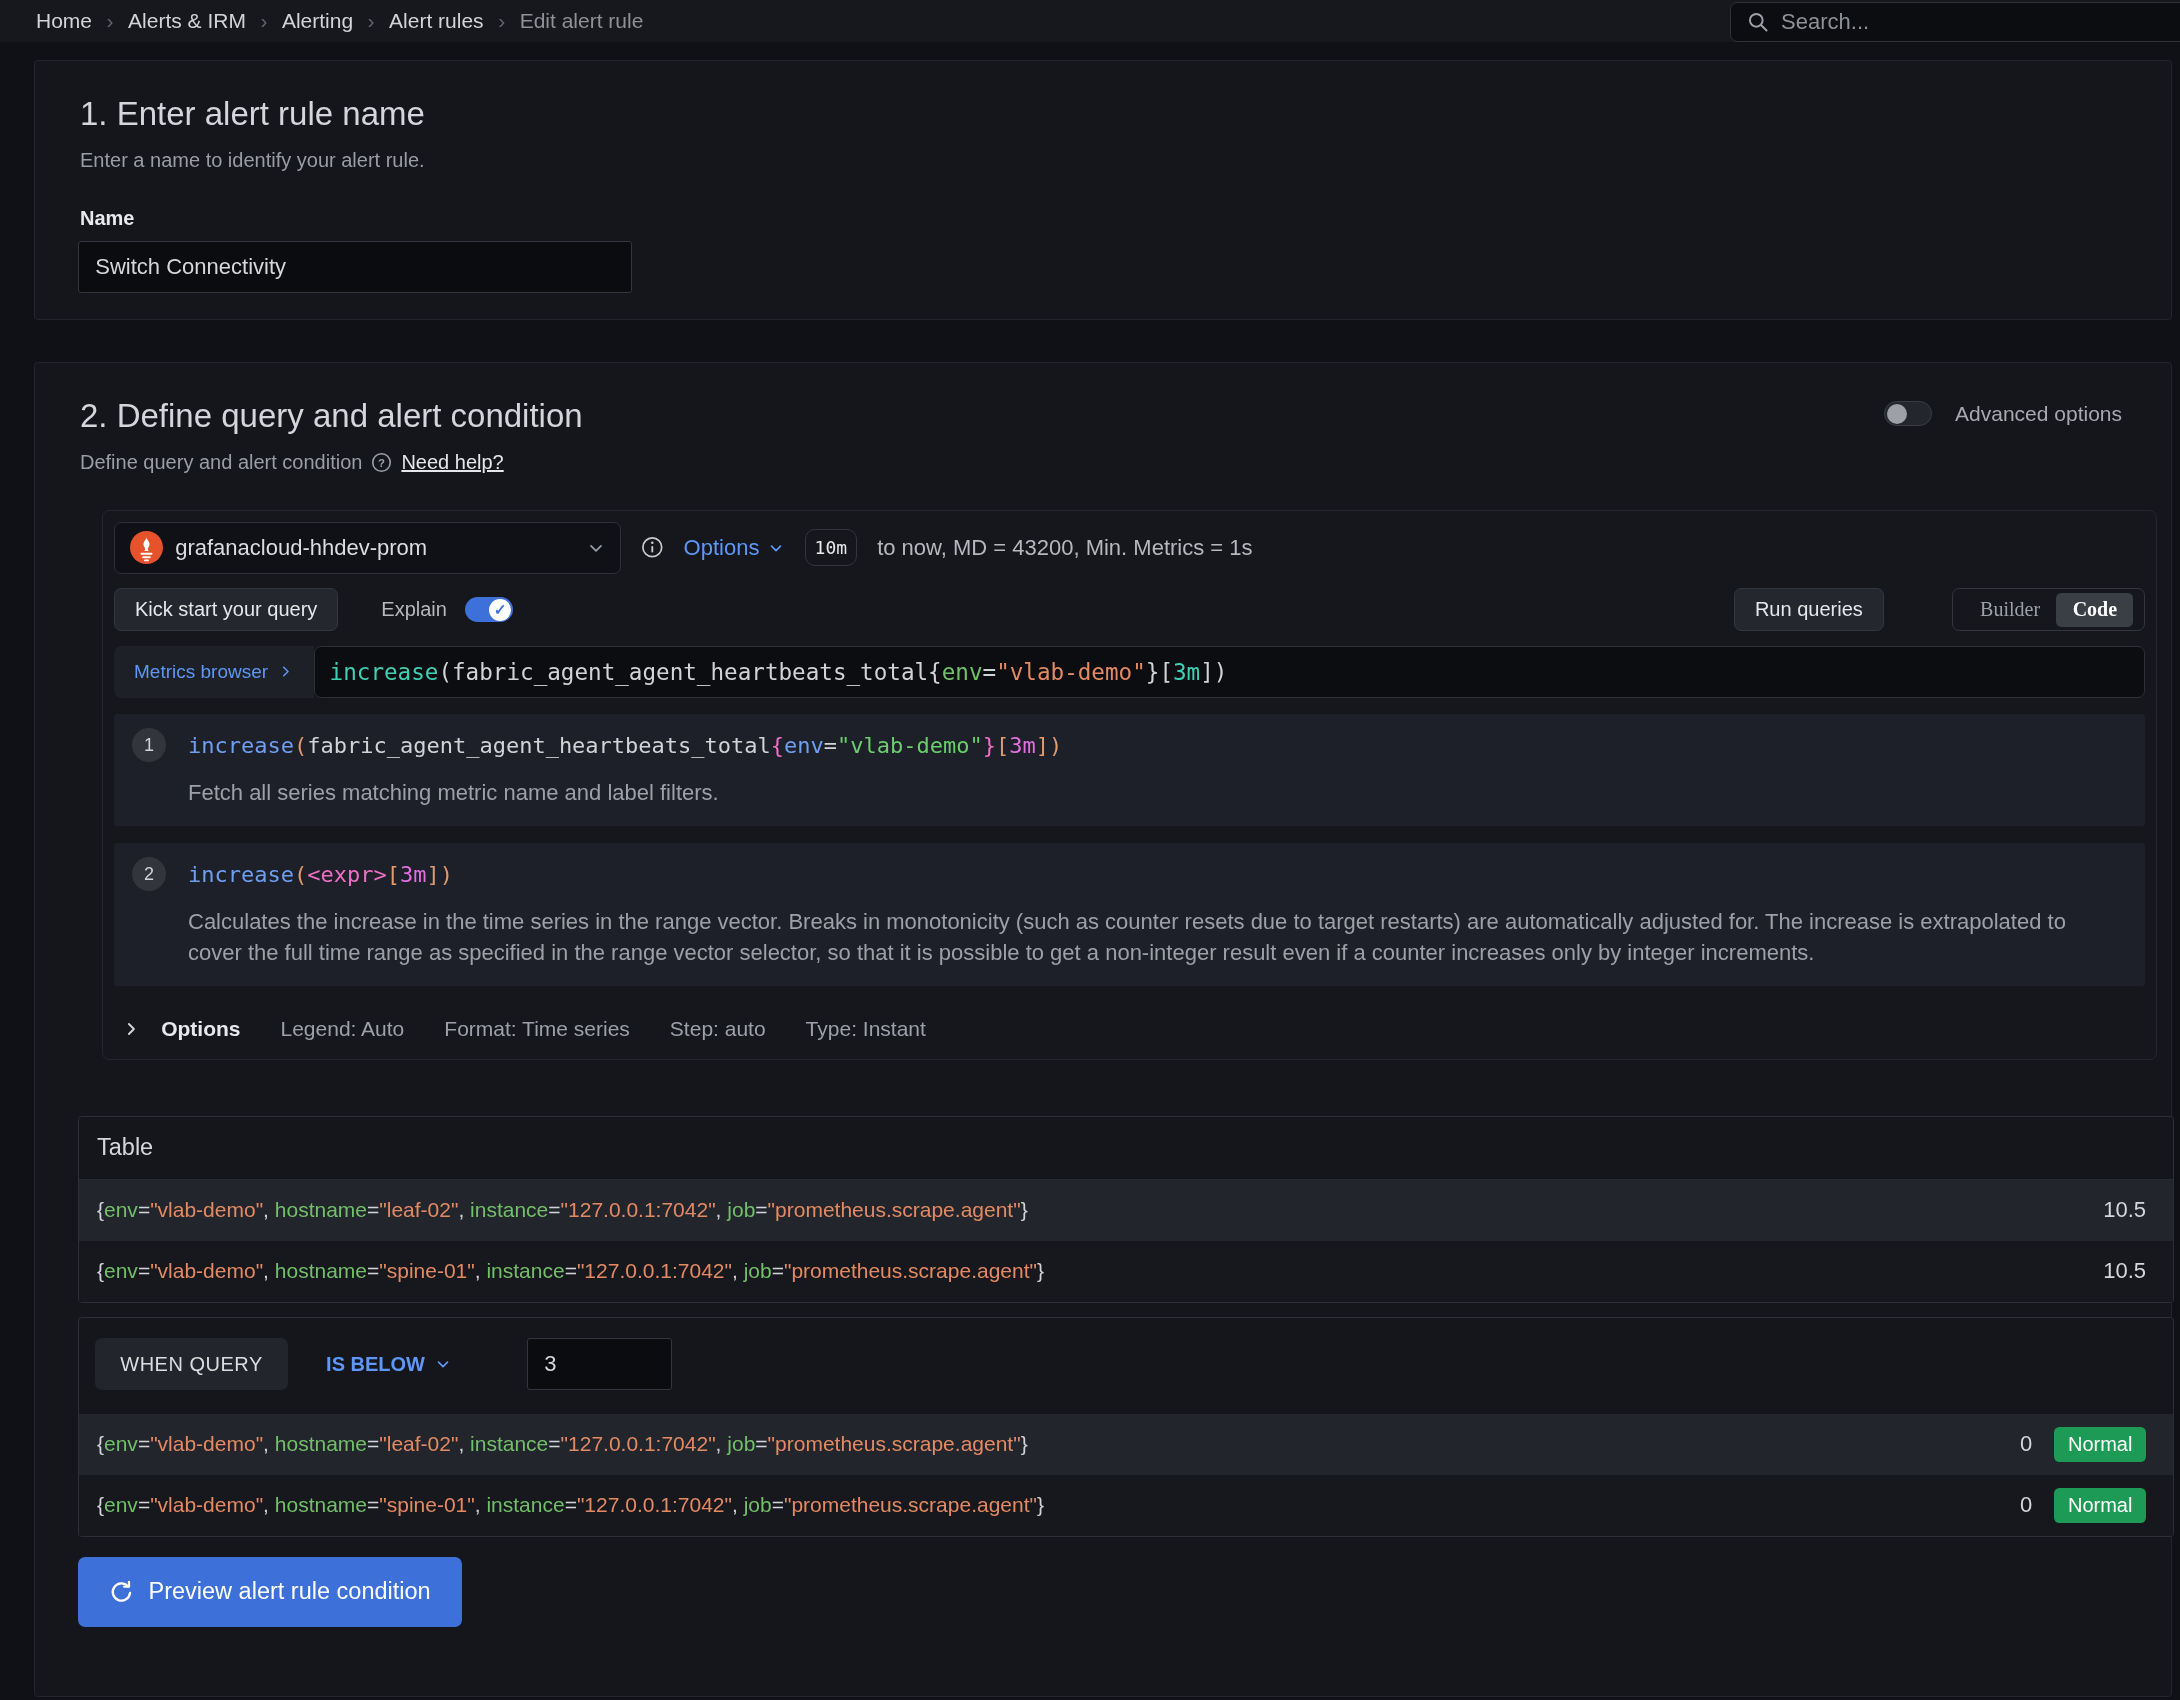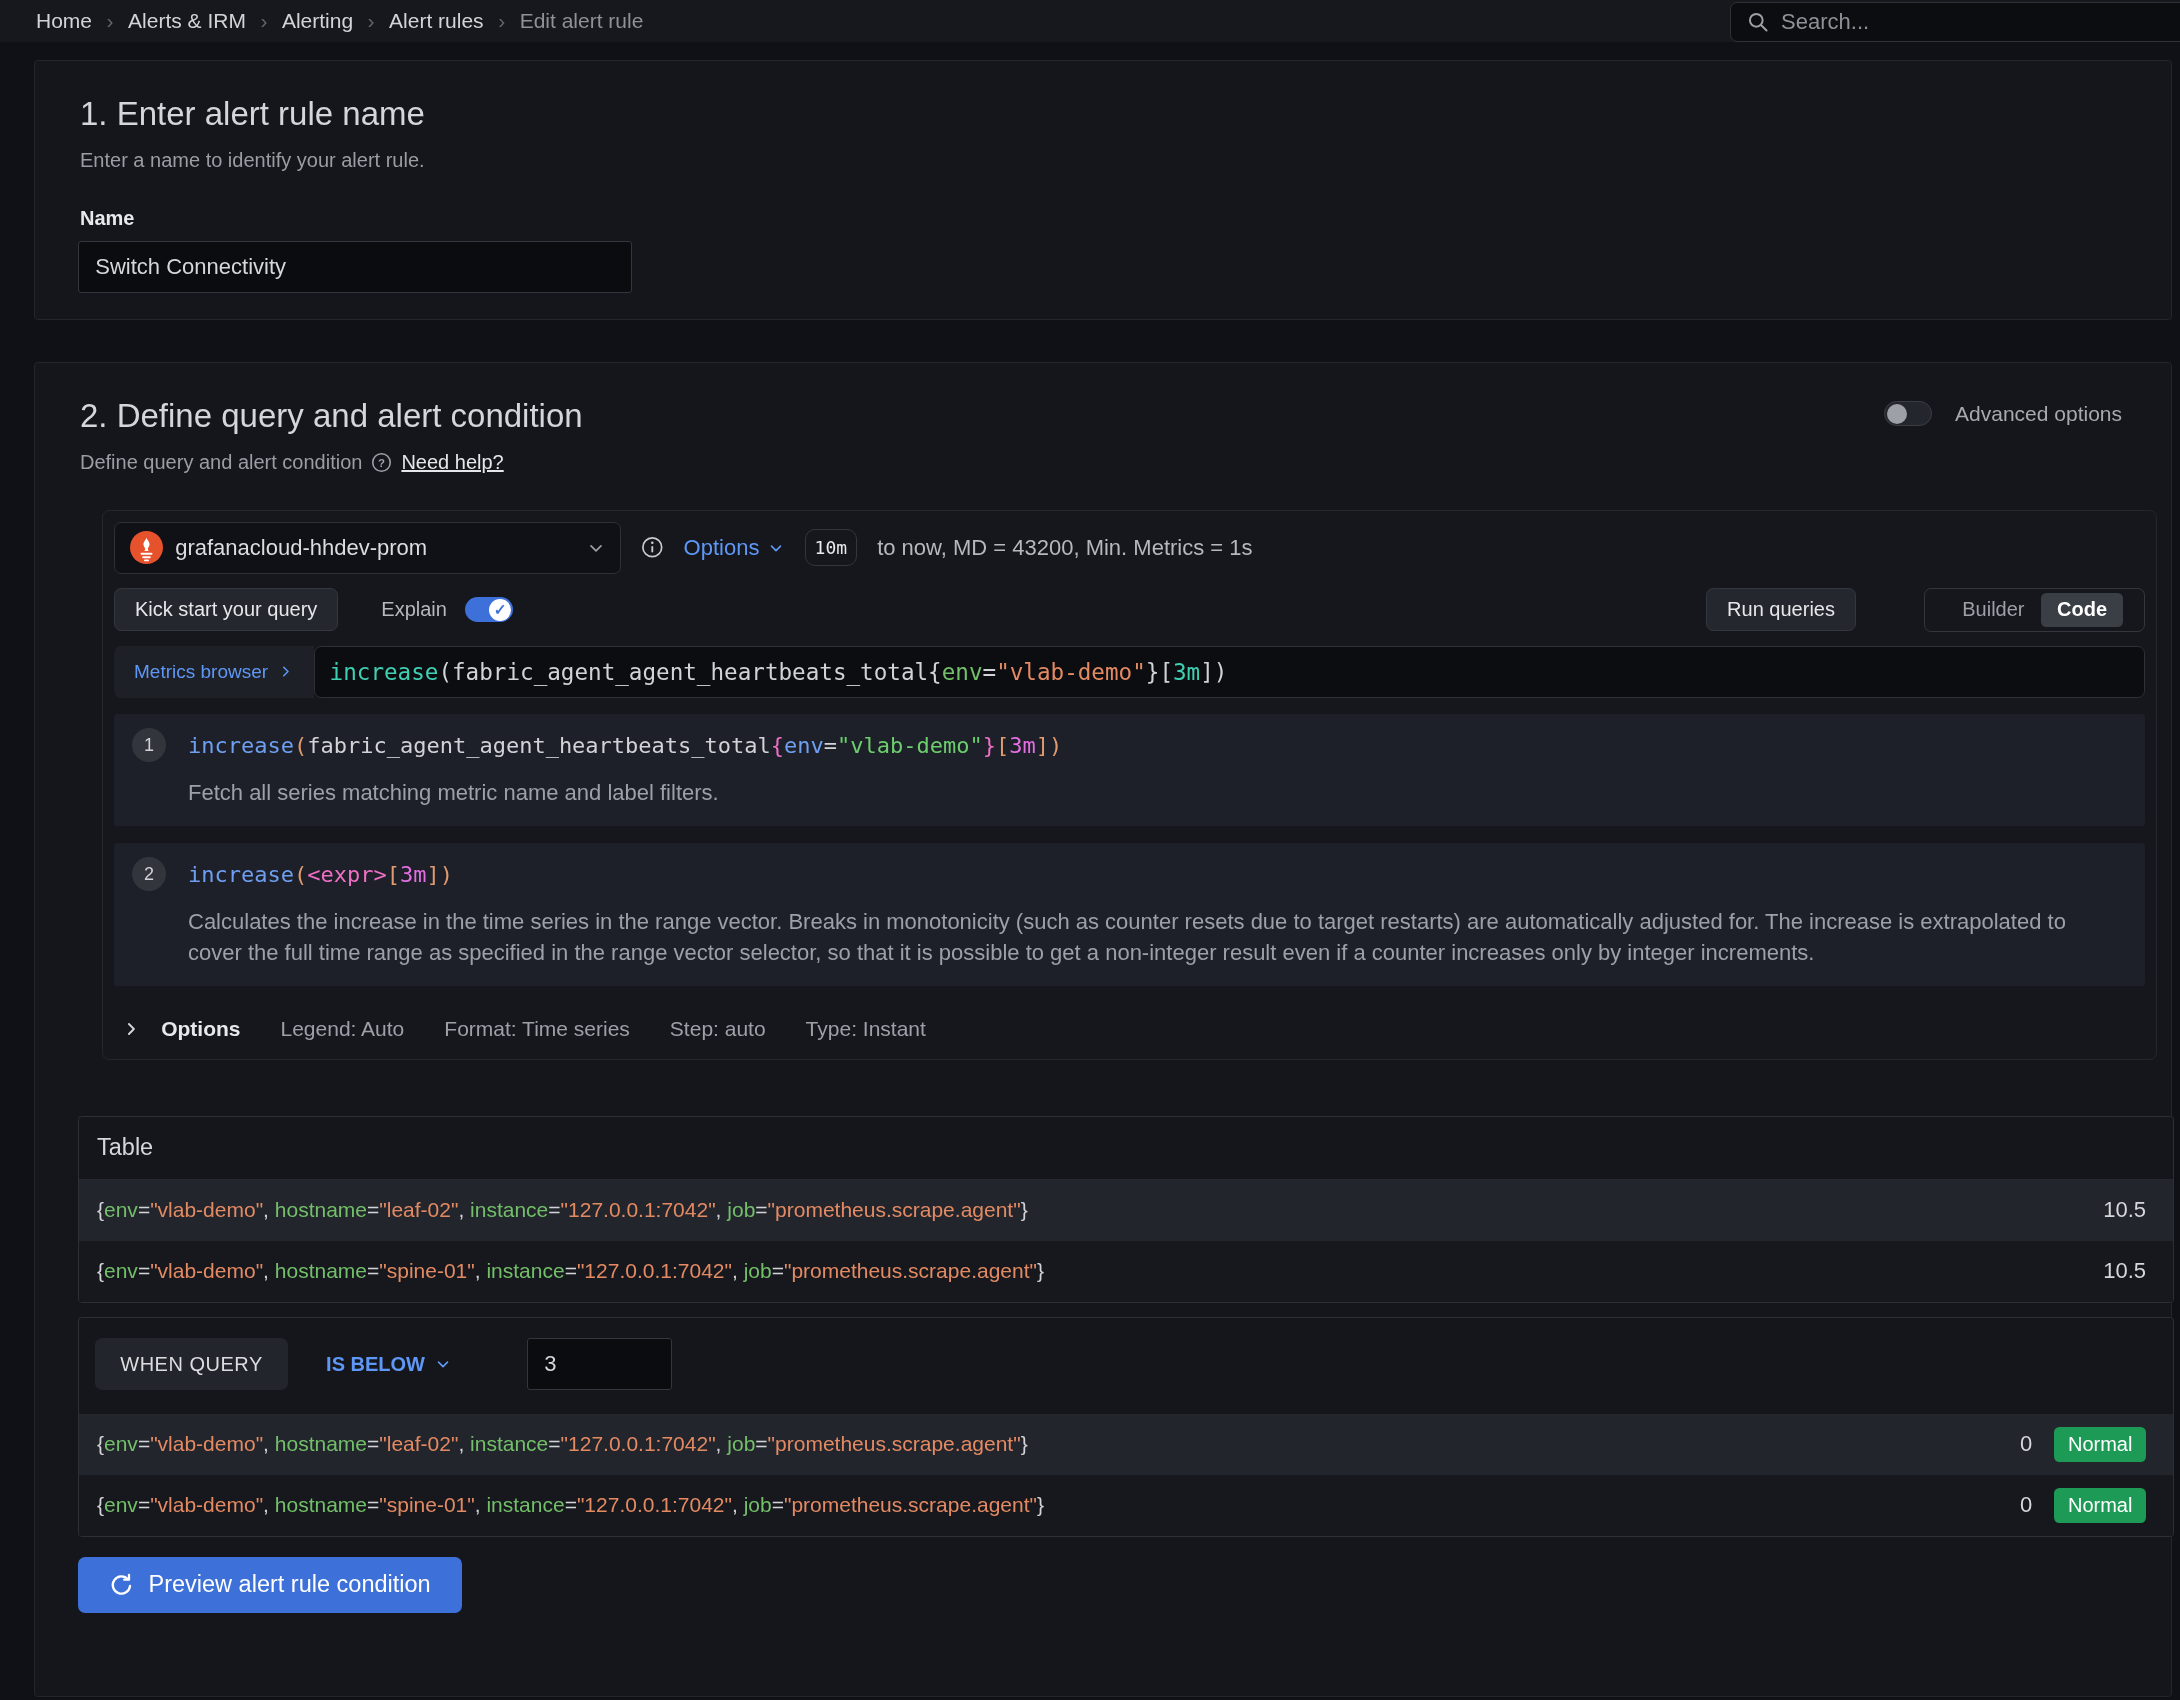--- a/index.html
+++ b/index.html
@@ -51,21 +51,21 @@
   .options-link { color: #5e97f5; font-size: 22px; display: flex; align-items: center; gap: 7.2px; cursor: pointer; }
   .range-badge { font-family: "DejaVu Sans Mono", monospace; font-size: 18px; color: #e8e9ec; border: 0.9px solid #33363d;
     border-radius: 10px; padding: 7.2px 9px; background: #15171d; cursor: pointer; }
   .range-text { font-size: 22px; color: #b6b8bd; }
   .toolbar-row { display: flex; align-items: center; margin-top: 14.5px; height: 43px; }
   .btn-sec { height: 43px; padding: 0 20px; background: #24272e; border: 0.9px solid #34373e; border-radius: 7.2px;
     font-size: 20px; color: #e6e7ea; display: inline-flex; align-items: center; font-family: inherit; cursor: pointer; }
   .explain-wrap { display: flex; align-items: center; gap: 18px; margin-left: 43px; }
   .explain-label { font-size: 20px; color: #b6b8bd; }
   .toolbar-right { margin-left: auto; display: flex; align-items: center; gap: 68px; }
-  .segmented { display: flex; align-items: center; border: 0.9px solid #34373e; border-radius: 7.2px; padding: 21px; height: 43px; }
+  .segmented { display: flex; align-items: center; border: 0.9px solid #34373e; border-radius: 7.2px; padding: 11px; height: 43px; font-family: Liberation Serif, serif; }
   .seg { padding: 0 16.3px; font-size: 20px; color: #9da0a7; height: 34px; display: flex; align-items: center; cursor: pointer; }
   .seg-active { background: #3a3e45; border-radius: 5.4px; color: #fff; font-weight: 700; }
   .query-row { display: flex; margin-top: 14.5px; height: 52px; }
   .mb-tab { background: #1d2026; border-radius: 7.2px 0 0 7.2px; display: flex; align-items: center; gap: 9px;
     padding: 0 20px; font-size: 19px; color: #5e97f5; cursor: pointer; }
   .query-input { flex: 1; background: #0c0d11; border: 0.9px solid #2e3138; border-radius: 7.2px; display: flex; align-items: center;
     padding: 0 14.5px; font-family: "DejaVu Sans Mono", monospace; font-size: 22.6px; white-space: pre; overflow: hidden; }
   
   .explain-panel { background: #1d2028; border-radius: 3.6px; margin-top: 16.3px; padding: 14.5px 18px 18px 18px; }
   .explain-code-row { display: flex; align-items: center; gap: 22px; }
@@ -101,21 +101,21 @@
   .row-dark { background: #16181d; }
   .labelset { flex: 1; white-space: nowrap; overflow: hidden; }
   .row-value { color: #d6d7db; font-size: 22px; }
   .state-badge { margin-left: 22px; background: #1d9a55; color: #fff; font-size: 20px; padding: 6.3px 13.6px; border-radius: 5.4px; }
   .cond-row { display: flex; align-items: center; gap: 33px; padding: 20px 18px 23.5px 16.3px; }
   .when-pill { height: 52px; background: #22252c; border-radius: 7.2px; display: flex; align-items: center; padding: 0 25px;
     font-size: 20px; color: #dcdde0; letter-spacing: 0.5px; cursor: pointer; }
   .operator { display: flex; align-items: center; gap: 9px; color: #5e97f5; font-size: 20px; font-weight: 700; margin-left: 5.4px; cursor: pointer; }
   #threshold-input { width: 145px; height: 52px; margin-left: 42px; }
   
-  .preview-btn { margin: 20px 0 0 43px; height: 56px; padding: 0 31px; background: #3d71d9; border: none; border-radius: 7.2px;
+  .preview-btn { margin: 20px 0 0 43px; height: 70px; padding: 0 31px; background: #3d71d9; border: none; border-radius: 7.2px;
     color: #fff; font-size: 23.5px; display: inline-flex; align-items: center; gap: 14.5px; font-family: inherit; cursor: pointer; }
 </style>
 </head>
 <body>
 
 <div class="topbar">
   <div class="crumbs">
     <span class="crumb">Home</span>
     <span class="crumb-sep">›</span>
     <span class="crumb">Alerts &amp; IRM</span>

